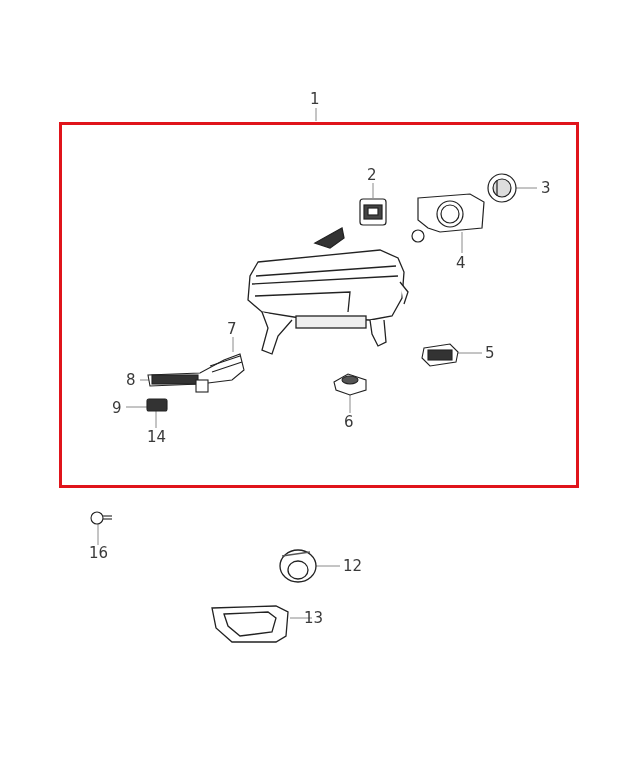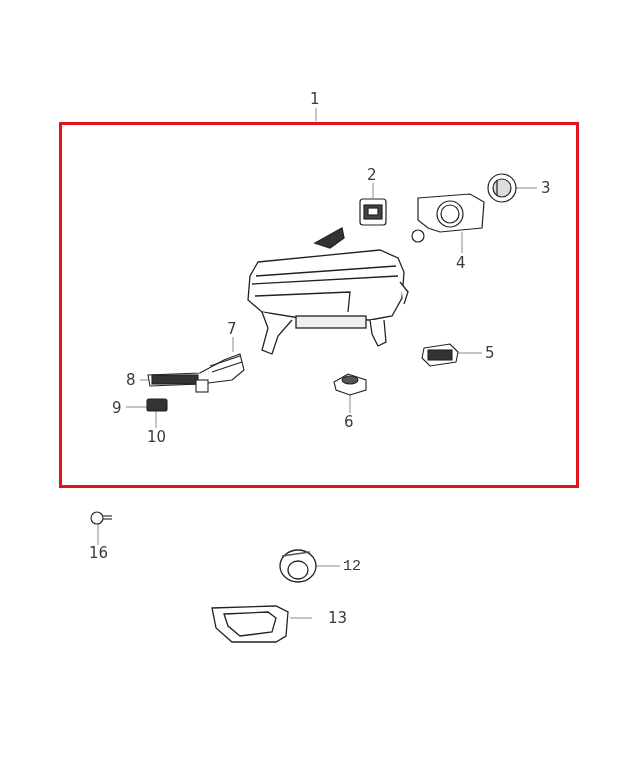--- a/index.html
+++ b/index.html
@@ -108,17 +108,17 @@
 
   <span class="callout" style="left:310px;top:92px;">1</span>
   <span class="callout" style="left:367px;top:168px;">2</span>
   <span class="callout" style="left:541px;top:181px;">3</span>
   <span class="callout" style="left:456px;top:256px;">4</span>
   <span class="callout" style="left:485px;top:346px;">5</span>
   <span class="callout" style="left:344px;top:415px;">6</span>
   <span class="callout" style="left:227px;top:322px;">7</span>
   <span class="callout" style="left:126px;top:373px;">8</span>
   <span class="callout" style="left:112px;top:401px;">9</span>
-  <span class="callout" style="left:147px;top:430px;">10</span>
+  <span class="callout" style="left:147px;top:430px;">14</span>
   <span class="callout" style="left:89px;top:546px;">16</span>
-  <span class="callout" style="left:343px;top:559px;font-family:Liberation Mono, monospace;">12</span>
-  <span class="callout" style="left:328px;top:611px;">13</span>
+  <span class="callout" style="left:343px;top:559px;">12</span>
+  <span class="callout" style="left:304px;top:611px;">13</span>
 </div>
 
 </body></html>

